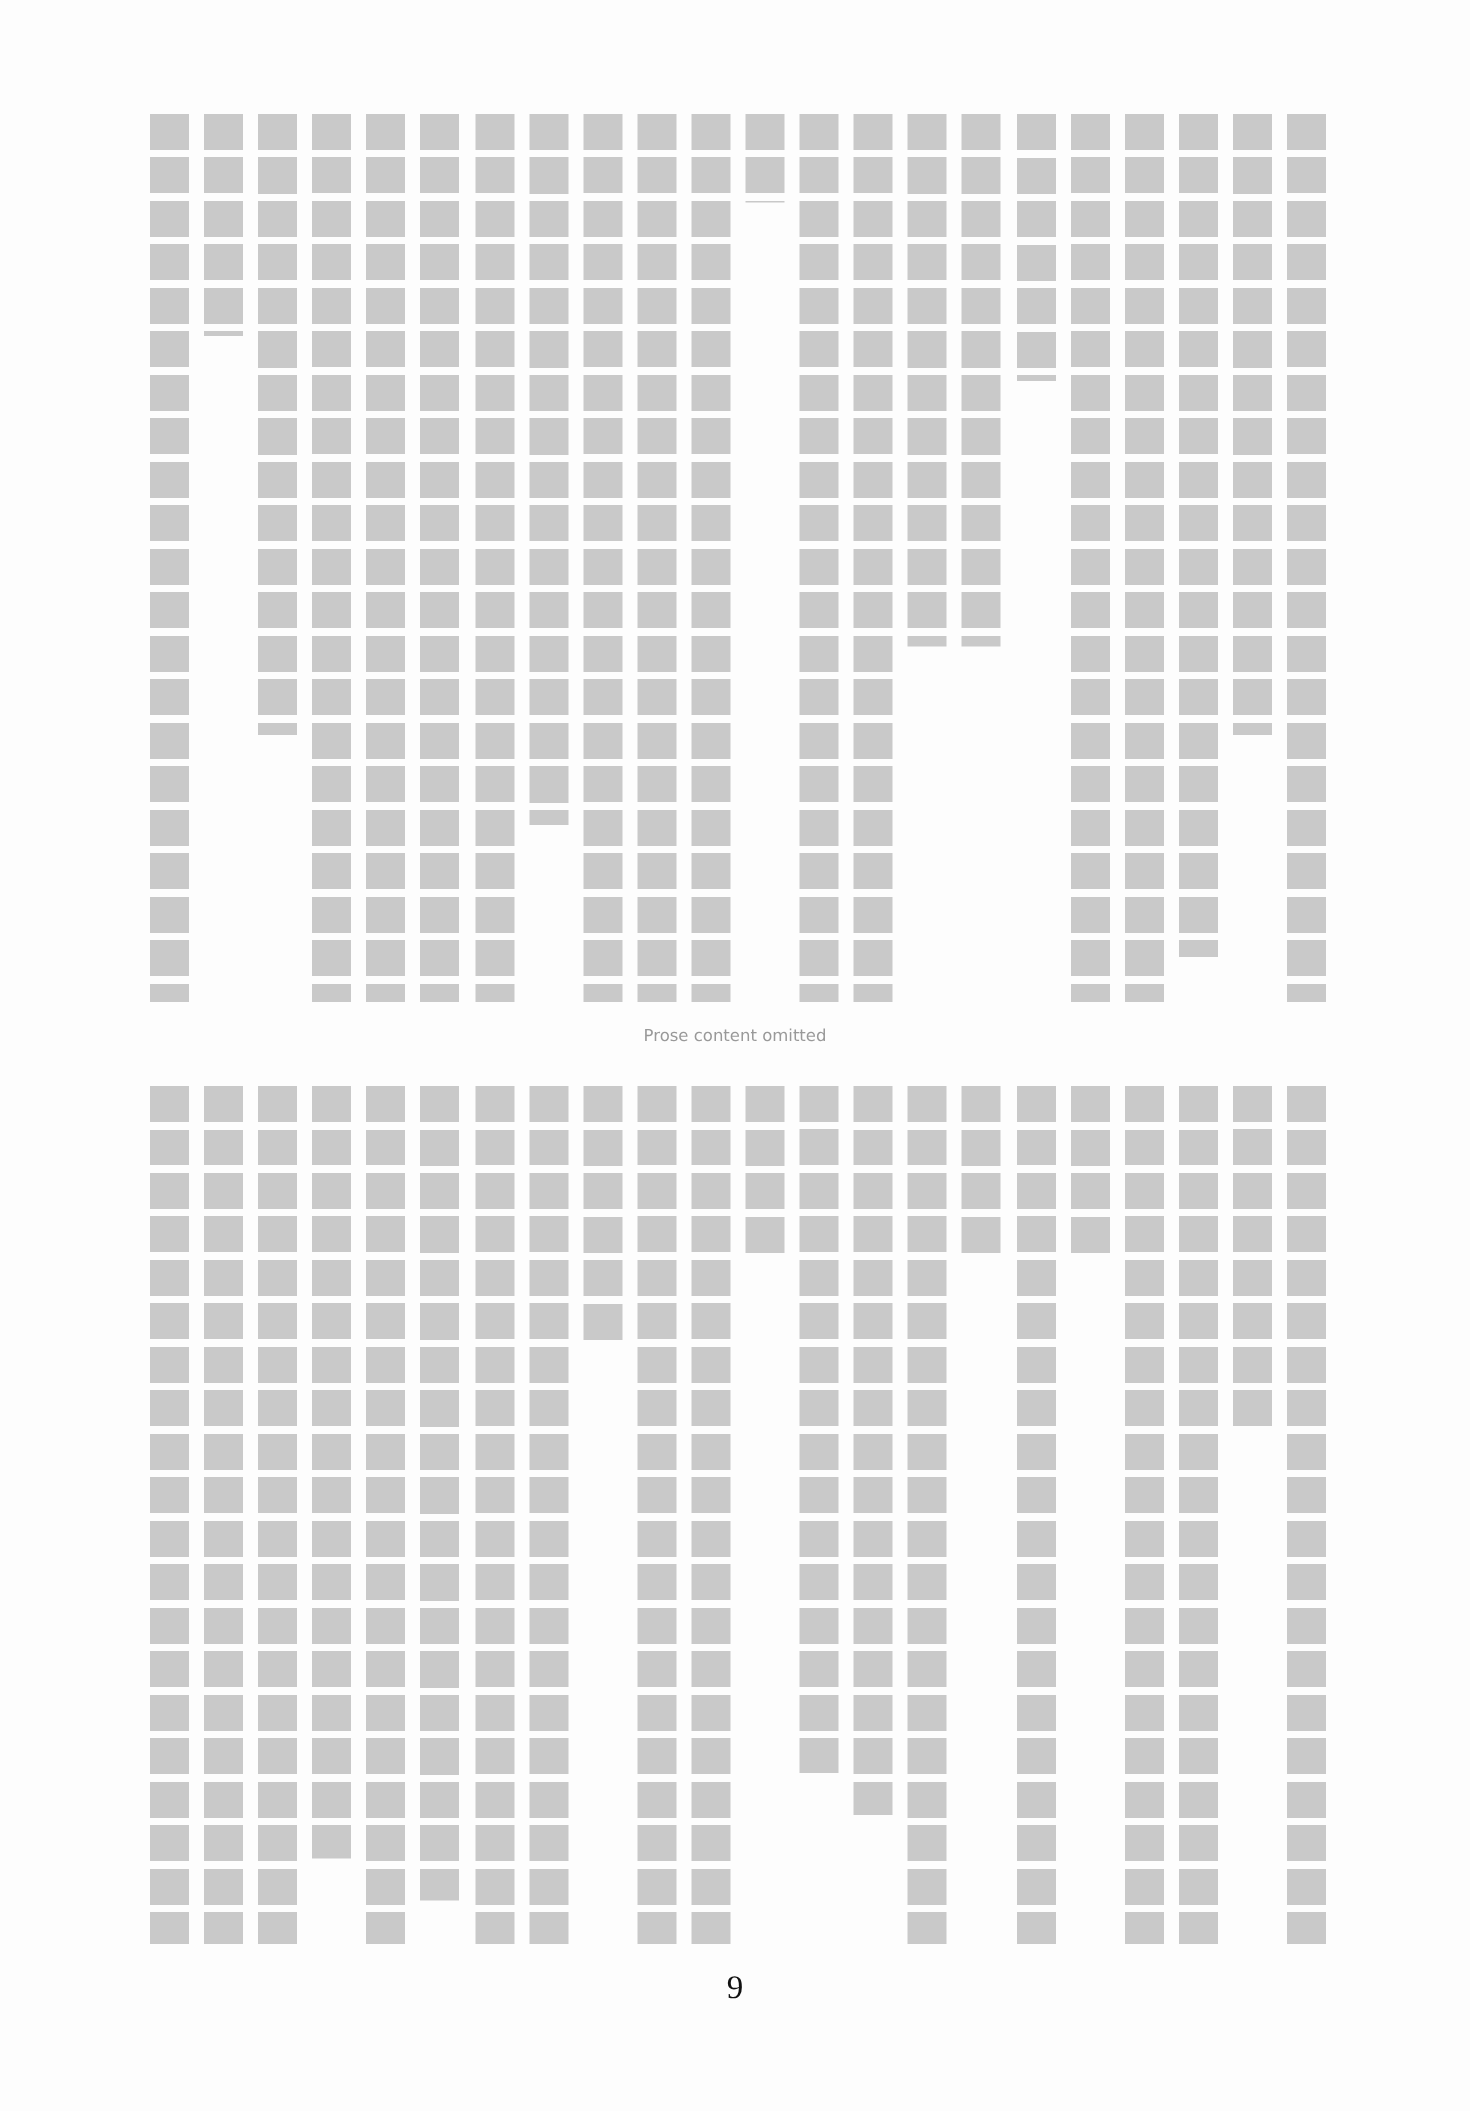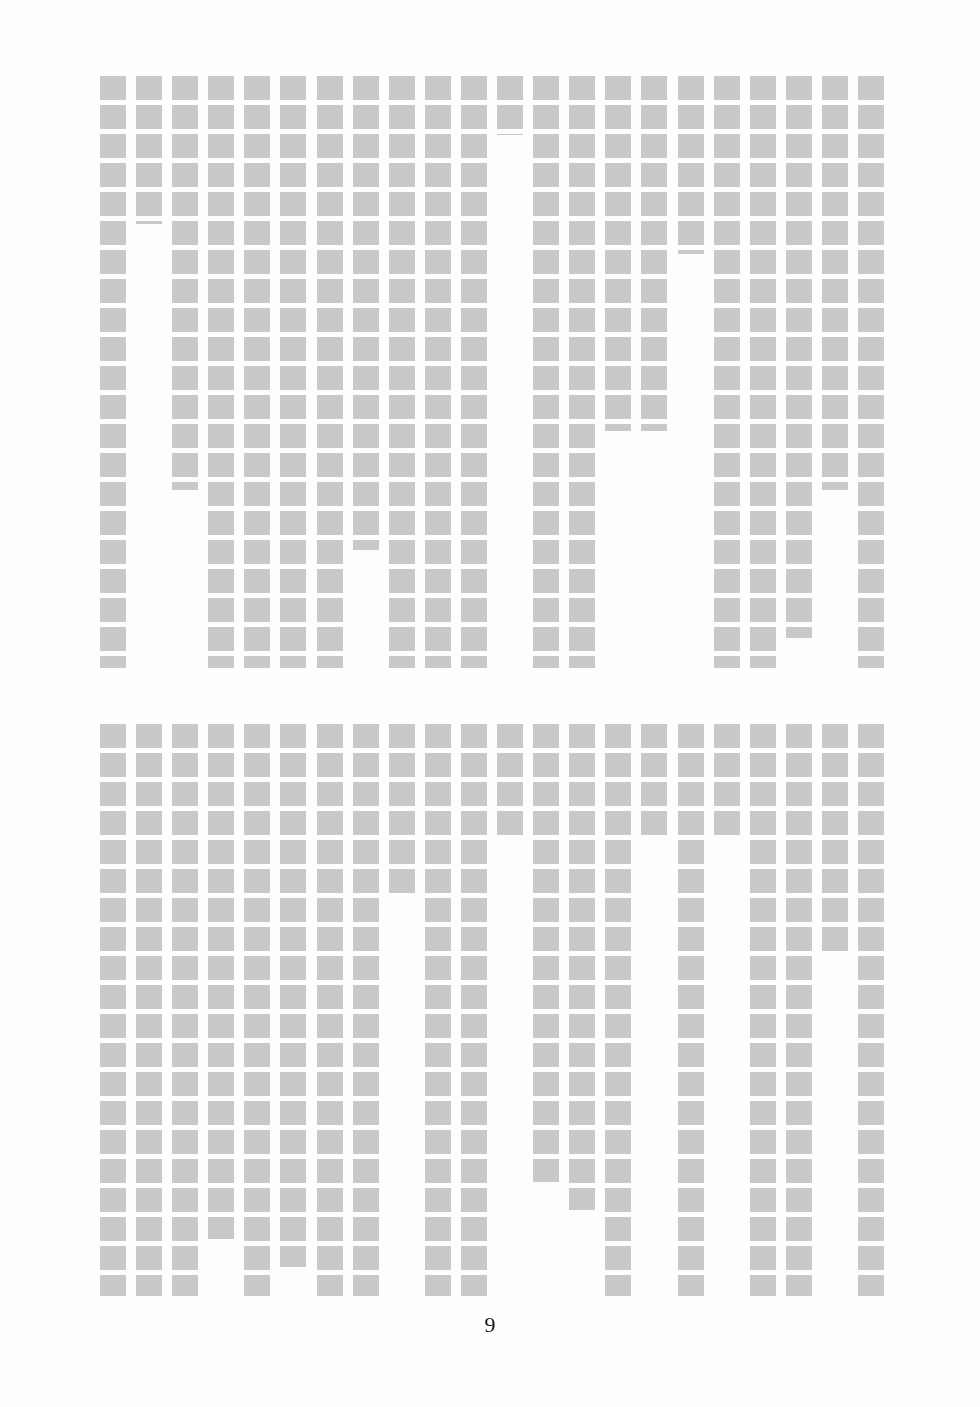--- a/index.html
+++ b/index.html
@@ -140,20 +140,21 @@
       <div class="column">
         <span class="redacted" style="height: 414px;"></span>
       </div>
       <div class="column">
         <span class="redacted" style="height: 148px;"></span>
       </div>
       <div class="column">
         <span class="redacted" style="height: 592px;"></span>
       </div>
     </div>
+  <div class="redaction-note">Prose content omitted</div>
   <div class="text-block bottom">
       <div class="column">
         <span class="redacted" style="height: 572px;"></span>
       </div>
       <div class="column">
         <span class="redacted" style="height: 229px;"></span>
       </div>
       <div class="column">
         <span class="redacted" style="height: 572px;"></span>
       </div>

